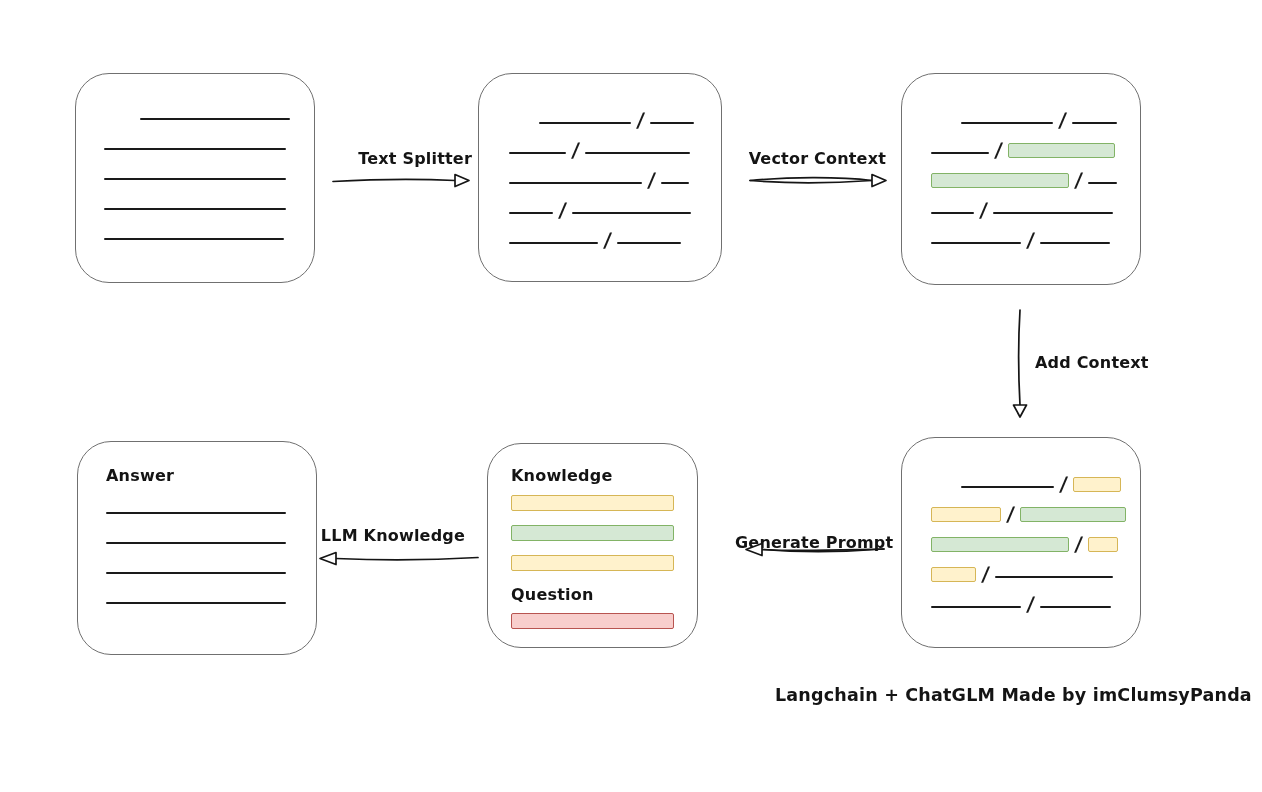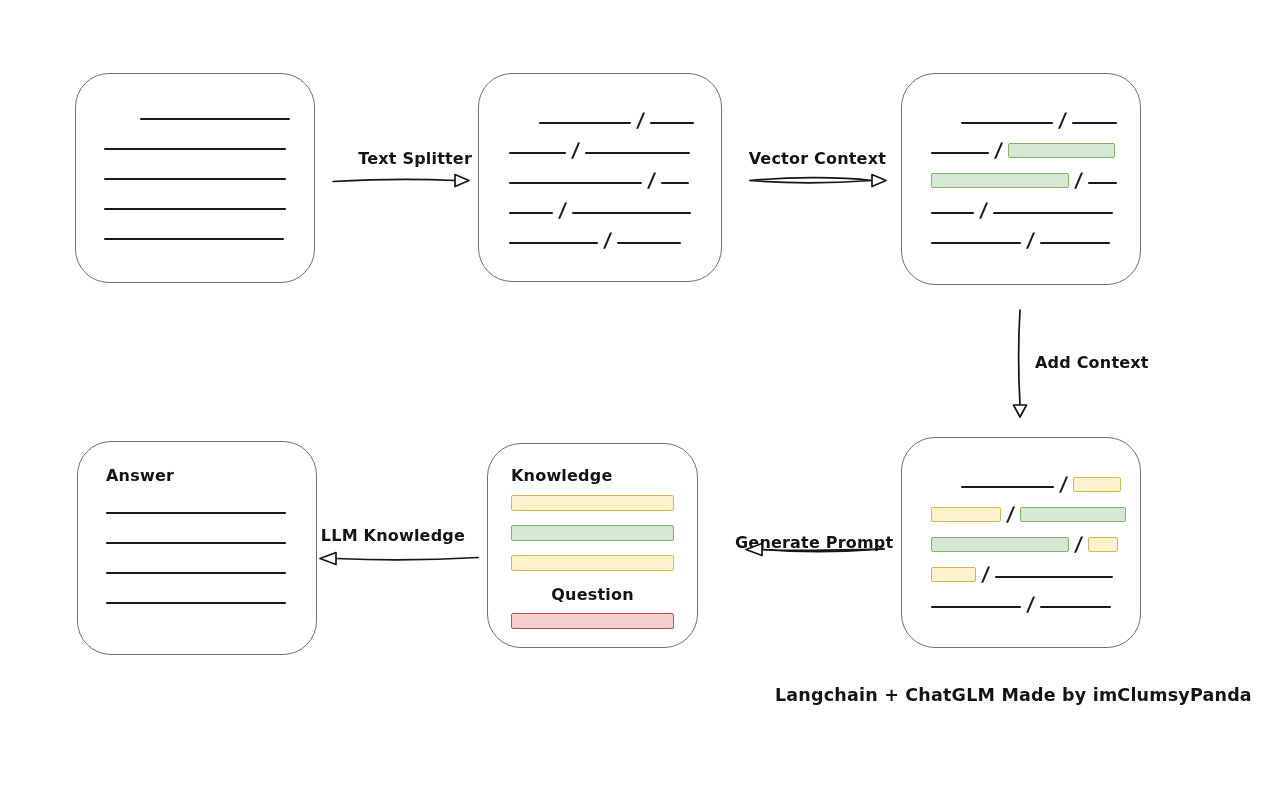--- a/index.html
+++ b/index.html
@@ -194,21 +194,21 @@
   </svg>
 
   <div class="node" style="left:487px; top:443px; width:211px; height:205px;">
     <div style="padding:22px 23px 0 23px;">
       <div class="node-label" style="margin-bottom:10px;">Knowledge</div>
       <div>
           <div class="bar bar-yellow"></div>
           <div class="bar bar-green"></div>
           <div class="bar bar-yellow"></div>
         </div>
-      <div class="node-label" style="margin-bottom:9px;text-align:center;">Question</div>
+      <div class="node-label" style="margin-bottom:9px;">Question</div>
       <div>
           <div class="bar bar-red"></div>
         </div>
     </div>
   </div>
 
   <div class="arrow-label centered" style="left:315px; top:526px; width:150px;">LLM Knowledge</div>
   <svg class="arrow-svg" style="left:314px; top:548px;" width="166" height="22">
     <path d="M164,9.5 C 120,12 70,12.5 22,10.5" fill="none" stroke="#151515" stroke-width="1.7" stroke-linecap="round"></path>
     <polygon points="22,4.5 6,10.5 22,16.5" fill="#ffffff" stroke="#151515" stroke-width="1.7" stroke-linejoin="round"></polygon>

